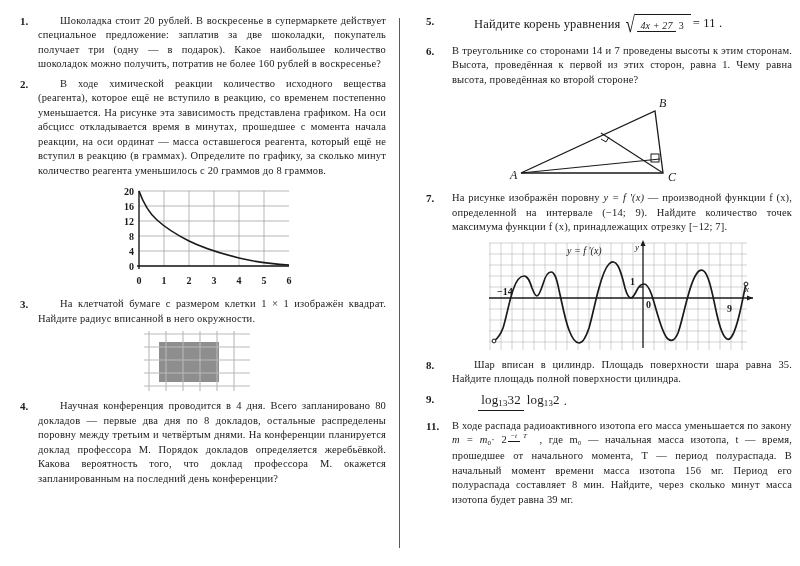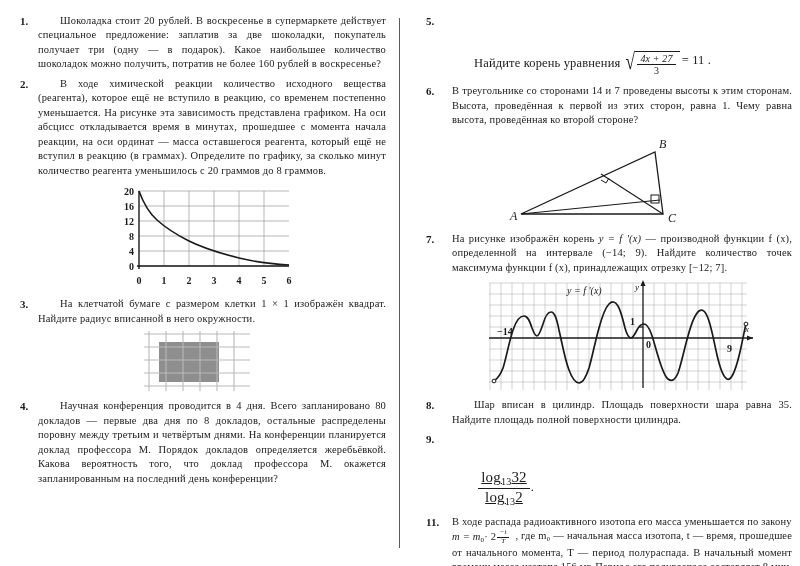--- a/index.html
+++ b/index.html
@@ -46,31 +46,31 @@
   }
   .pnum.wide{flex:0 0 34px;padding-left:8px;}
   .ptext{
     flex:1;
     font-size:10.5px;
     line-height:1.38;
     text-align:justify;
     text-justify:inter-word;
     letter-spacing:0.15px;
   }
-  .ptext.big{font-size:12.5px;line-height:1.5;margin-top:37px;}
+  .ptext.big{font-size:12.5px;line-height:1.5;}
   .indent{display:inline-block;width:22px;}
   .fig{
     display:flex;
     justify-content:center;
     margin:4px 0 6px 0;
   }
   
   .frac{
     display:inline-flex;
-    flex-direction:column;
+    flex-direction:row;
     vertical-align:middle;
     text-align:center;
     font-size:10px;
     line-height:1.12;
     margin:0 1px;
   }
   .frac .num{border-bottom:1px solid #1a1a1a;padding:0 3px;}
   .frac .den{padding:0 3px;}
   .mi{font-style:italic;}
   .sqrt{
@@ -224,21 +224,21 @@
 
         <text x="5" y="86" font-family="Liberation Serif, serif" font-size="12" font-style="italic" fill="#1a1a1a">A</text>
         <text x="154" y="14" font-family="Liberation Serif, serif" font-size="12" font-style="italic" fill="#1a1a1a">B</text>
         <text x="163" y="88" font-family="Liberation Serif, serif" font-size="12" font-style="italic" fill="#1a1a1a">C</text>
       </svg>
     </div>
 
     <div class="problem">
       <div class="pnum wide">7.</div>
       <div class="ptext">
-        <span>На рисунке изображён корень</span>
+        <span>На рисунке изображён поровну</span>
         <span class="mi">y = f '(x)</span>
         <span>— производной функции f (x), определенной на интервале (−14; 9). Найдите количество точек максимума функции f (x), принадлежащих отрезку [−12; 7].</span>
       </div>
     </div>
 
     <div class="fig" style="margin-top:2px;">
       <svg width="300" height="112" viewBox="0 0 300 112">
 
         <g stroke="#b5b5b5" stroke-width="0.6">
           <line x1="34" y1="3" x2="292" y2="3"></line>
@@ -308,21 +308,21 @@
 
     <div class="problem">
       <div class="pnum wide">8.</div>
       <div class="ptext"><span class="indent"></span><span>Шар вписан в цилиндр. Площадь поверхности шара равна 35. Найдите площадь полной поверхности цилиндра.</span></div>
     </div>
 
     <div class="problem" style="margin-bottom:8px;">
       <div class="pnum wide">9.</div>
       <div class="ptext big">
         <span class="indent"></span>
-        <span class="frac" style="font-size:15px;text-decoration:underline;">
+        <span class="frac" style="font-size:13px;">
           <span class="num"><span>log</span><span class="sub">13</span><span>32</span></span>
           <span class="den"><span>log</span><span class="sub">13</span><span>2</span></span>
         </span><span>.</span>
       </div>
     </div>
 
     <div class="problem">
       <div class="pnum wide">11.</div>
       <div class="ptext">
         <span>В ходе распада радиоактивного изотопа его масса уменьшается по закону</span>

